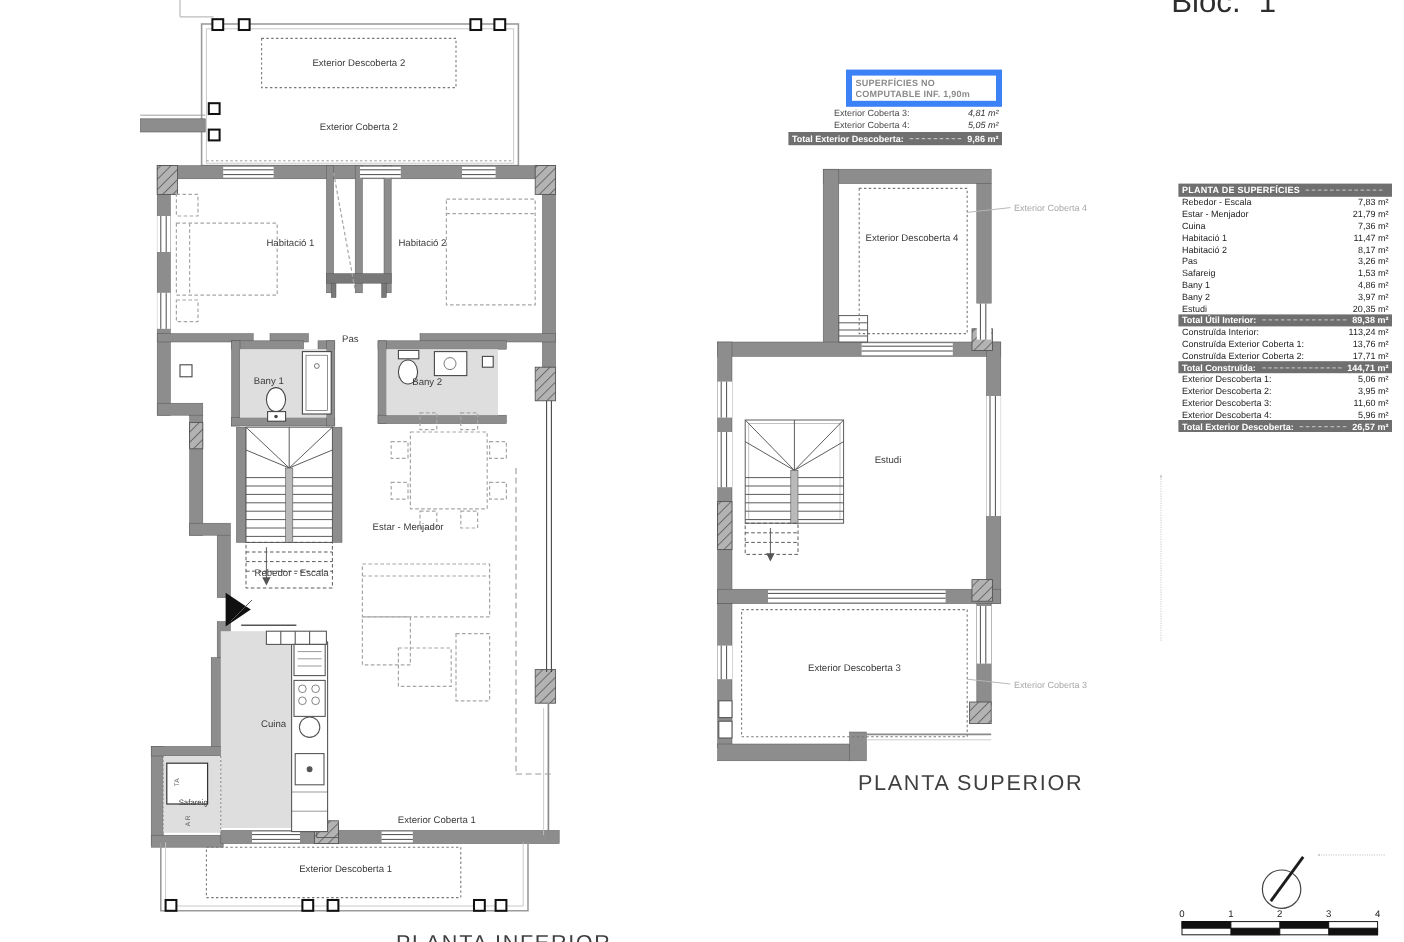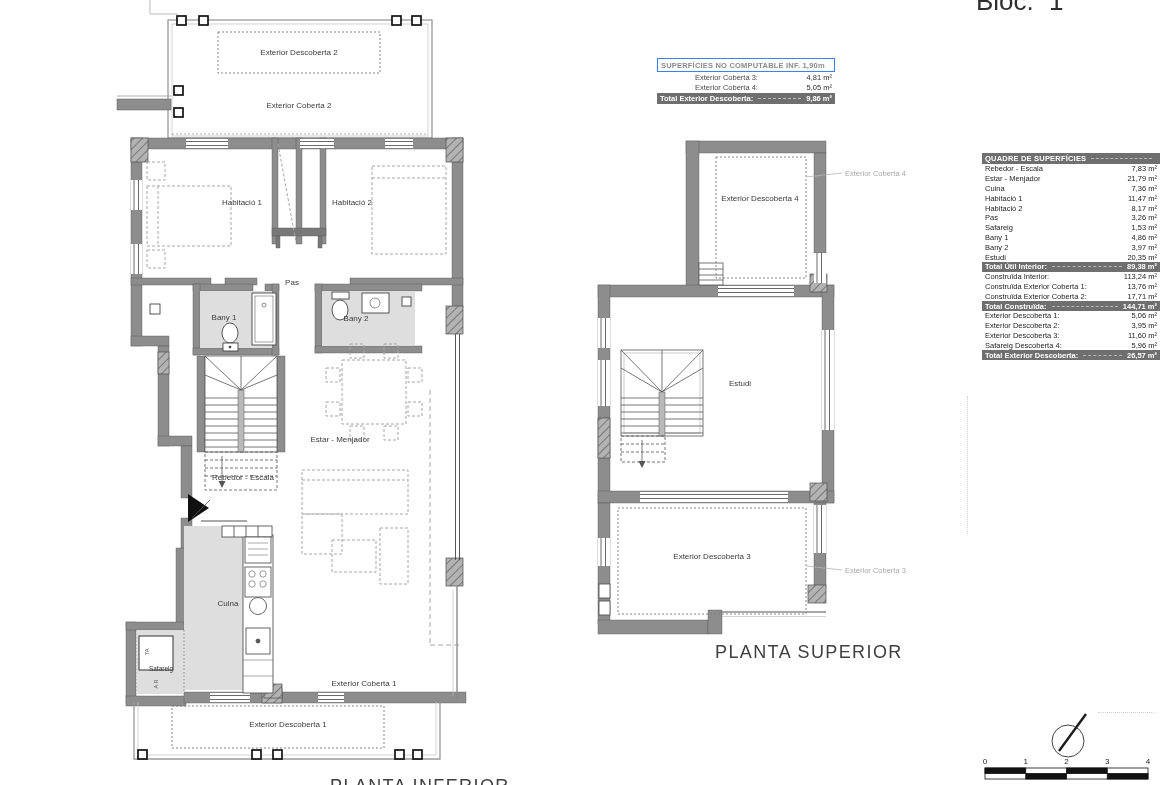--- a/index.html
+++ b/index.html
@@ -8,25 +8,25 @@
   svg text{font-family:"Liberation Sans",sans-serif;}
   .room-label{font-size:8px;fill:#3a3a3a;text-anchor:middle;}
   .room-label-sm{font-size:6.5px;fill:#3a3a3a;text-anchor:middle;}
   .tiny-label{font-size:5.5px;fill:#666;text-anchor:middle;}
   .muted-label{font-size:7.5px;fill:#a8a8a8;text-anchor:start;}
   .plan-title{position:absolute;font-size:18px;color:#3f3f3f;letter-spacing:1.4px;
               text-align:center;white-space:nowrap;}
   .bloc-text{position:absolute;top:-14px;font-size:26px;color:#2e2e2e;}
   
   .mini-table{position:absolute;font-size:7.5px;color:#222;}
-  .mt-header{border:1px solid #3b82f6;color:#8a8a8a;font-weight:bold;
-             padding:1.5px 3px;letter-spacing:.2px;background:#fff;}
+  .mt-header{border:5px solid #3b82f6;color:#8a8a8a;font-weight:bold;
+             padding:1.5px 3px;letter-spacing:.2px;background:#fff;margin-left:48px;}
   .mt-row{display:flex;justify-content:space-between;align-items:center;
           height:10.5px;padding:0 3px;color:#4a4a4a;margin-left:35px;}
-  .mt-row .val{color:#333;}
+  .mt-row .val{color:#333;font-style:italic;}
   .dark-row{background:#6f6f6f;color:#fff;font-weight:bold;display:flex;
             align-items:center;height:11px;padding:0 3px;}
   .dark-row .filler{flex:1;border-bottom:1px dashed rgba(255,255,255,.55);
                     margin:0 5px;height:0;}
   .q-table{position:absolute;font-size:7.5px;color:#1d1d1d;}
   .q-header{background:#6f6f6f;color:#fff;font-weight:bold;display:flex;
             align-items:center;height:11px;padding:0 3px;letter-spacing:.2px;}
   .q-header .filler{flex:1;border-bottom:1px dashed rgba(255,255,255,.5);
                     margin:0 5px;height:0;}
   .q-row{display:flex;justify-content:space-between;align-items:center;
@@ -435,21 +435,21 @@
     </div>
     <div class="dark-row">
       <span>Total Exterior Descoberta:</span>
       <span class="filler"></span>
       <span>9,86 m²</span>
     </div>
   </div>
 
   <div class="q-table" style="left:982px;top:153px;width:178px;">
     <div class="q-header">
-      <span>QUADRE DE SUPERFÍCIES</span>
+      <span>PLANTA DE SUPERFÍCIES</span>
       <span class="filler"></span>
     </div>
     <div class="q-row">
         <span>Rebedor - Escala</span>
         <span>7,83 m²</span>
       </div>
     <div class="q-row">
         <span>Estar - Menjador</span>
         <span>21,79 m²</span>
       </div>
@@ -513,21 +513,21 @@
       </div>
     <div class="q-row">
         <span>Exterior Descoberta 2:</span>
         <span>3,95 m²</span>
       </div>
     <div class="q-row">
         <span>Exterior Descoberta 3:</span>
         <span>11,60 m²</span>
       </div>
     <div class="q-row">
-        <span>Safareig Descoberta 4:</span>
+        <span>Exterior Descoberta 4:</span>
         <span>5,96 m²</span>
       </div>
     <div class="q-row total">
         <span>Total Exterior Descoberta:</span>
         <span class="filler"></span>
         <span>26,57 m²</span>
       </div>
   </div>
 
   <div class="revision-marks"></div>

